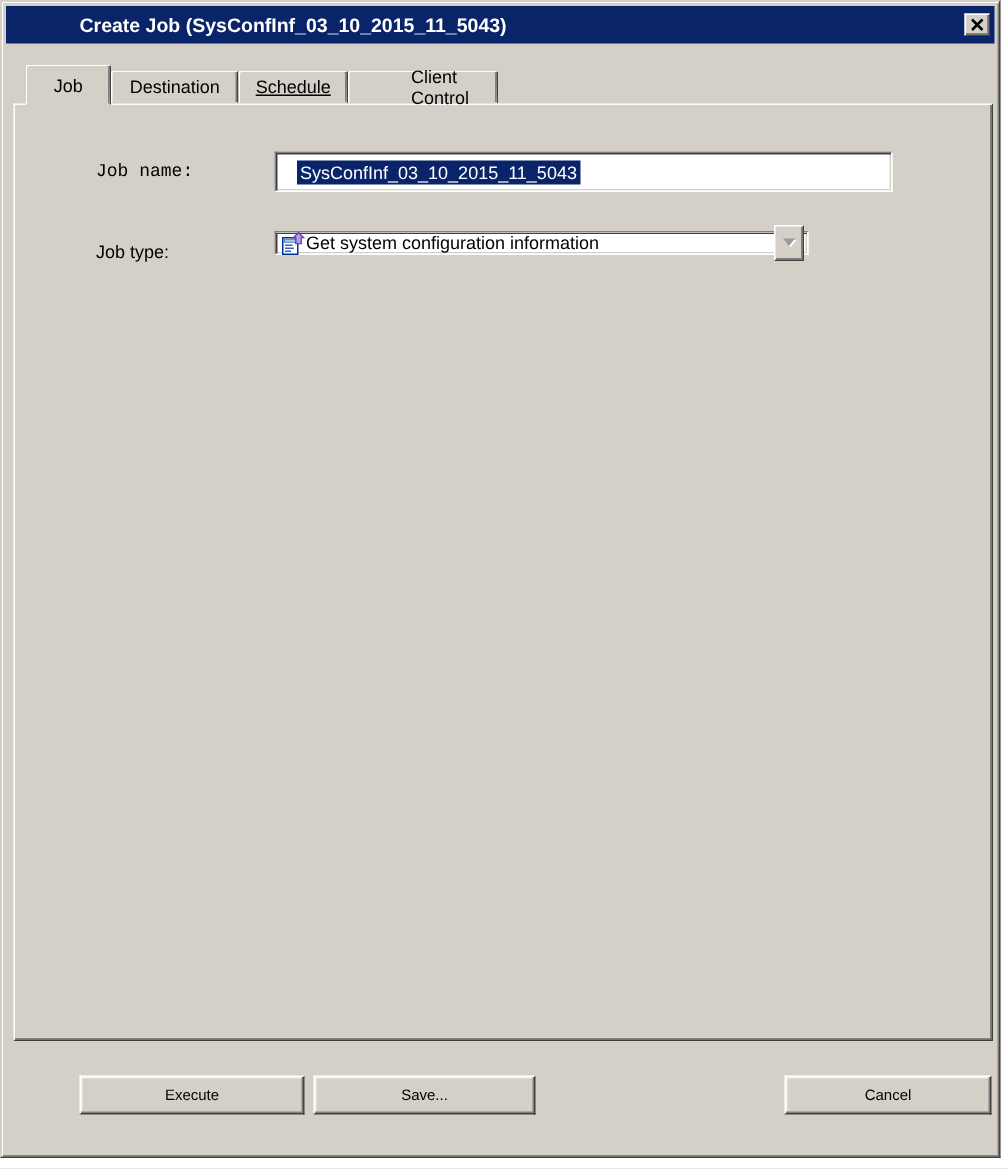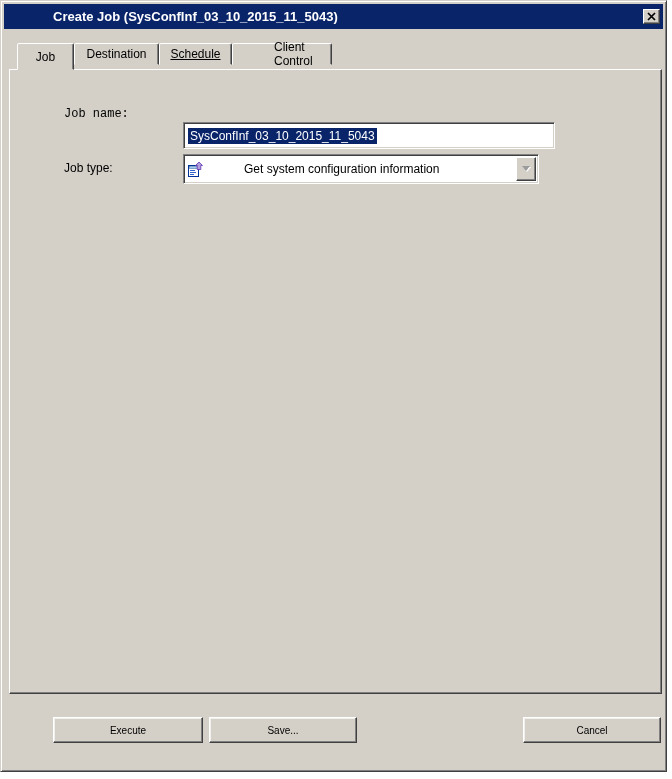--- a/index.html
+++ b/index.html
@@ -34,21 +34,21 @@
   .close-btn{
     width:17px;height:15px;margin-right:3px;background:var(--dialog-bg);
     border:1px solid;border-color:var(--lite) var(--dark) var(--dark) var(--lite);
     box-shadow:inset -1px -1px 0 var(--mid);
     display:flex;align-items:center;justify-content:center;box-sizing:border-box;
     cursor:default;
   }
   
   .tabstrip{
     position:absolute;left:16px;top:42px;height:27px;
-    display:flex;z-index:3;
+    display:flex;align-items:flex-end;z-index:3;
   }
   .tab{
     box-sizing:border-box;height:22px;margin-bottom:1px;
     background:var(--dialog-bg);
     border:1px solid;border-color:var(--lite) var(--dark) transparent var(--lite);
     box-shadow:inset -1px 0 0 var(--mid);
     border-top-left-radius:2px;border-top-right-radius:2px;
     display:flex;align-items:center;justify-content:center;
     padding:0 2px;
   }
@@ -65,39 +65,38 @@
     background:var(--dialog-bg);box-sizing:border-box;
     border:1px solid;border-color:var(--lite) var(--dark) var(--dark) var(--lite);
     box-shadow:inset -1px -1px 0 var(--mid);
     z-index:2;
   }
   .field-label{position:absolute;left:54px;white-space:nowrap;}
   .lbl-jobname{top:37px;font-family:Liberation Mono, monospace;}
   .lbl-jobtype{top:91px;}
   
   .textfield{
-    position:absolute;left:173px;top:31px;width:372px;height:27px;
+    position:absolute;left:173px;top:31px;width:412px;height:27px;
     background:var(--field-bg);box-sizing:border-box;
     border:1px solid;border-color:var(--mid) var(--lite) var(--lite) var(--mid);
     box-shadow:inset 1px 1px 0 var(--dark), inset -1px -1px 0 var(--dialog-bg);
-    display:flex;align-items:center;padding-left:4px;
+    display:flex;align-items:center;padding-left:14px;
     cursor:text;
-    margin-top:21px;
   }
   .textfield .selected{
     background:var(--selection-bg);color:var(--selection-text);
     padding:1px 2px;white-space:nowrap;
   }
   
   .combobox{
-    position:absolute;left:173px;top:84px;width:356px;height:30px;
+    position:absolute;left:173px;top:84px;width:356px;height:16px;
     background:var(--field-bg);box-sizing:border-box;
     border:1px solid;border-color:var(--mid) var(--lite) var(--lite) var(--mid);
     box-shadow:inset 1px 1px 0 var(--dark), inset -1px -1px 0 var(--dialog-bg);
-    display:flex;align-items:center;gap:40px;
+    display:flex;align-items:center;
   }
   .combobox .cicon{margin-left:3px;width:17px;height:17px;flex:0 0 auto;}
   .combobox .ctext{flex:1;white-space:nowrap;overflow:hidden;}
   .combo-arrow-btn{
     width:20px;height:24px;margin:2px 2px 2px 0;flex:0 0 auto;
     background:var(--dialog-bg);box-sizing:border-box;
     border:1px solid;border-color:var(--lite) var(--dark) var(--dark) var(--lite);
     box-shadow:inset -1px -1px 0 var(--mid);
     display:flex;align-items:center;justify-content:center;position:relative;
   }

